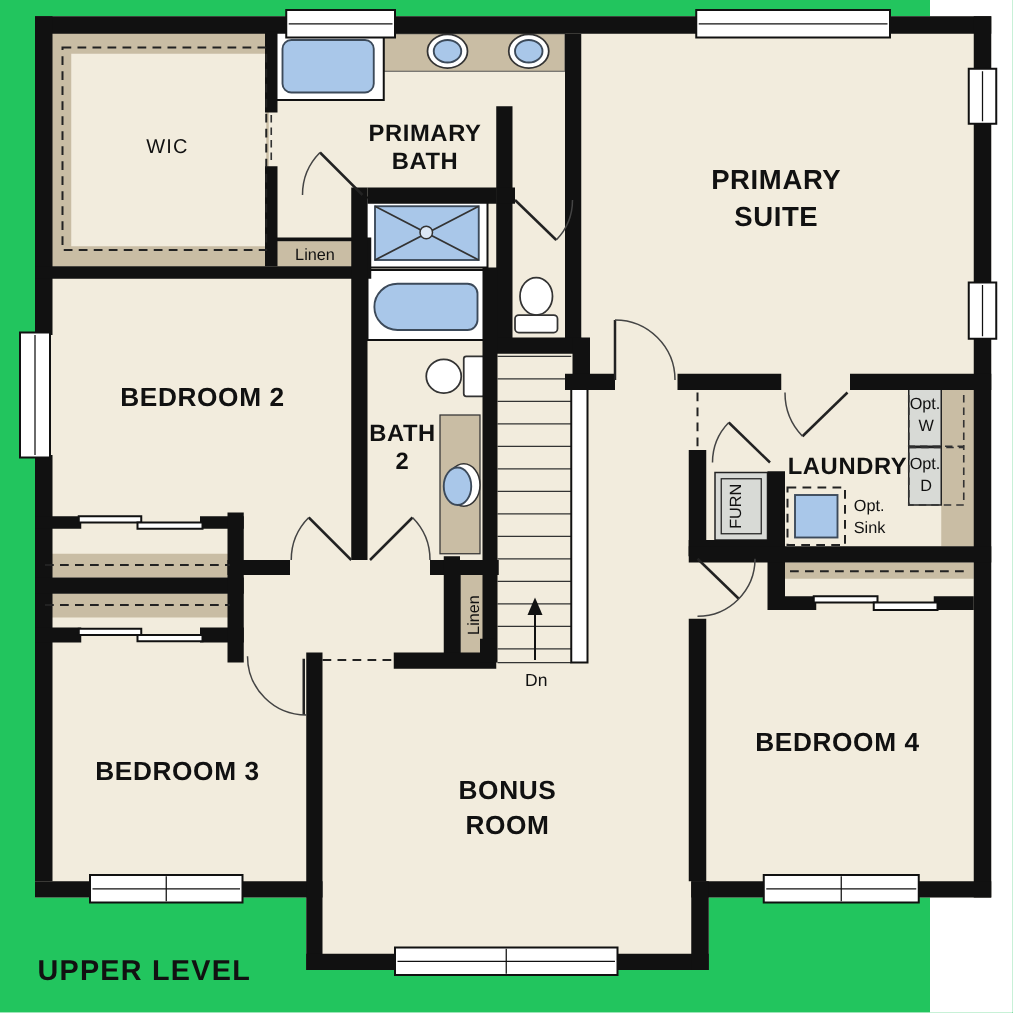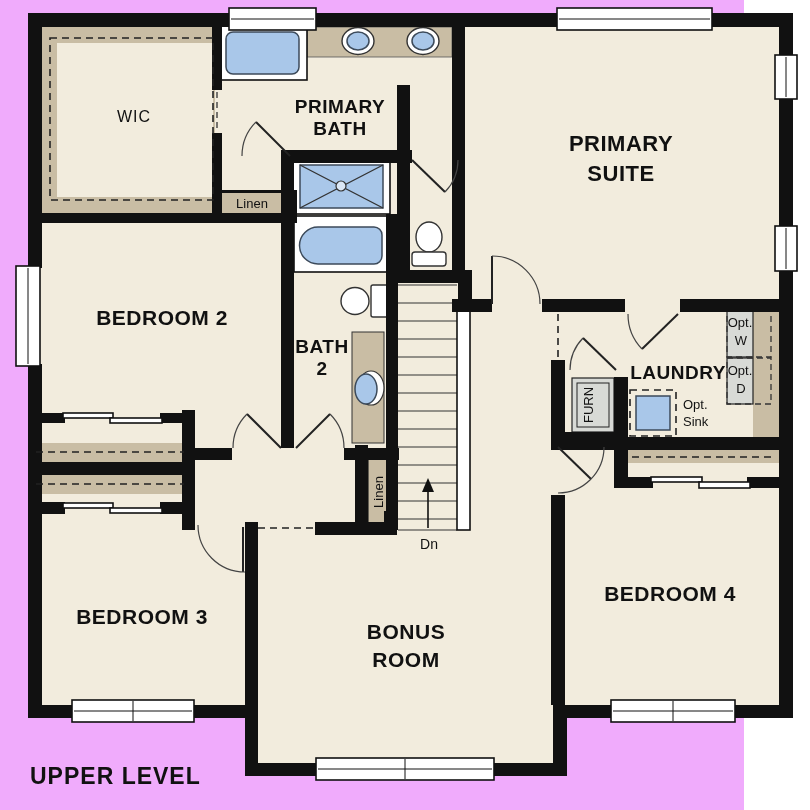--- a/index.html
+++ b/index.html
@@ -1,16 +1,16 @@
 <!DOCTYPE html>
 <html style="--floor: #f2ecdd; --wall: #111111; --tan: #c9bda4; --blue: #a9c7e9; --gray: #d8dad6;"><head>
 <meta charset="utf-8">
 <style>
   html,body{margin:0;padding:0;background:#ffffff;}
-  .page{width:744px;height:810px;background:#f0abfc;position:relative;font-family:"Liberation Sans",sans-serif;}
+  .page{width:744px;height:810px;background:#22c55e;position:relative;font-family:"Liberation Sans",sans-serif;}
   svg text{fill:#111;}
   .floor{fill:var(--floor);}
   .wall{fill:var(--wall);}
   .tan{fill:var(--tan);}
   .blue{fill:var(--blue);stroke:#3c4a5a;stroke-width:1.5;}
   .gray{fill:var(--gray);stroke:#222;stroke-width:1.2;}
   .whitebox{fill:#ffffff;stroke:#111;stroke-width:1.6;}
   .fixline{stroke:#333;stroke-width:1.4;fill:none;}
   .dash{stroke:#222;stroke-width:1.6;fill:none;stroke-dasharray:7,5;}
   .dashthin{stroke:#333;stroke-width:1.3;fill:none;stroke-dasharray:6,4;}

